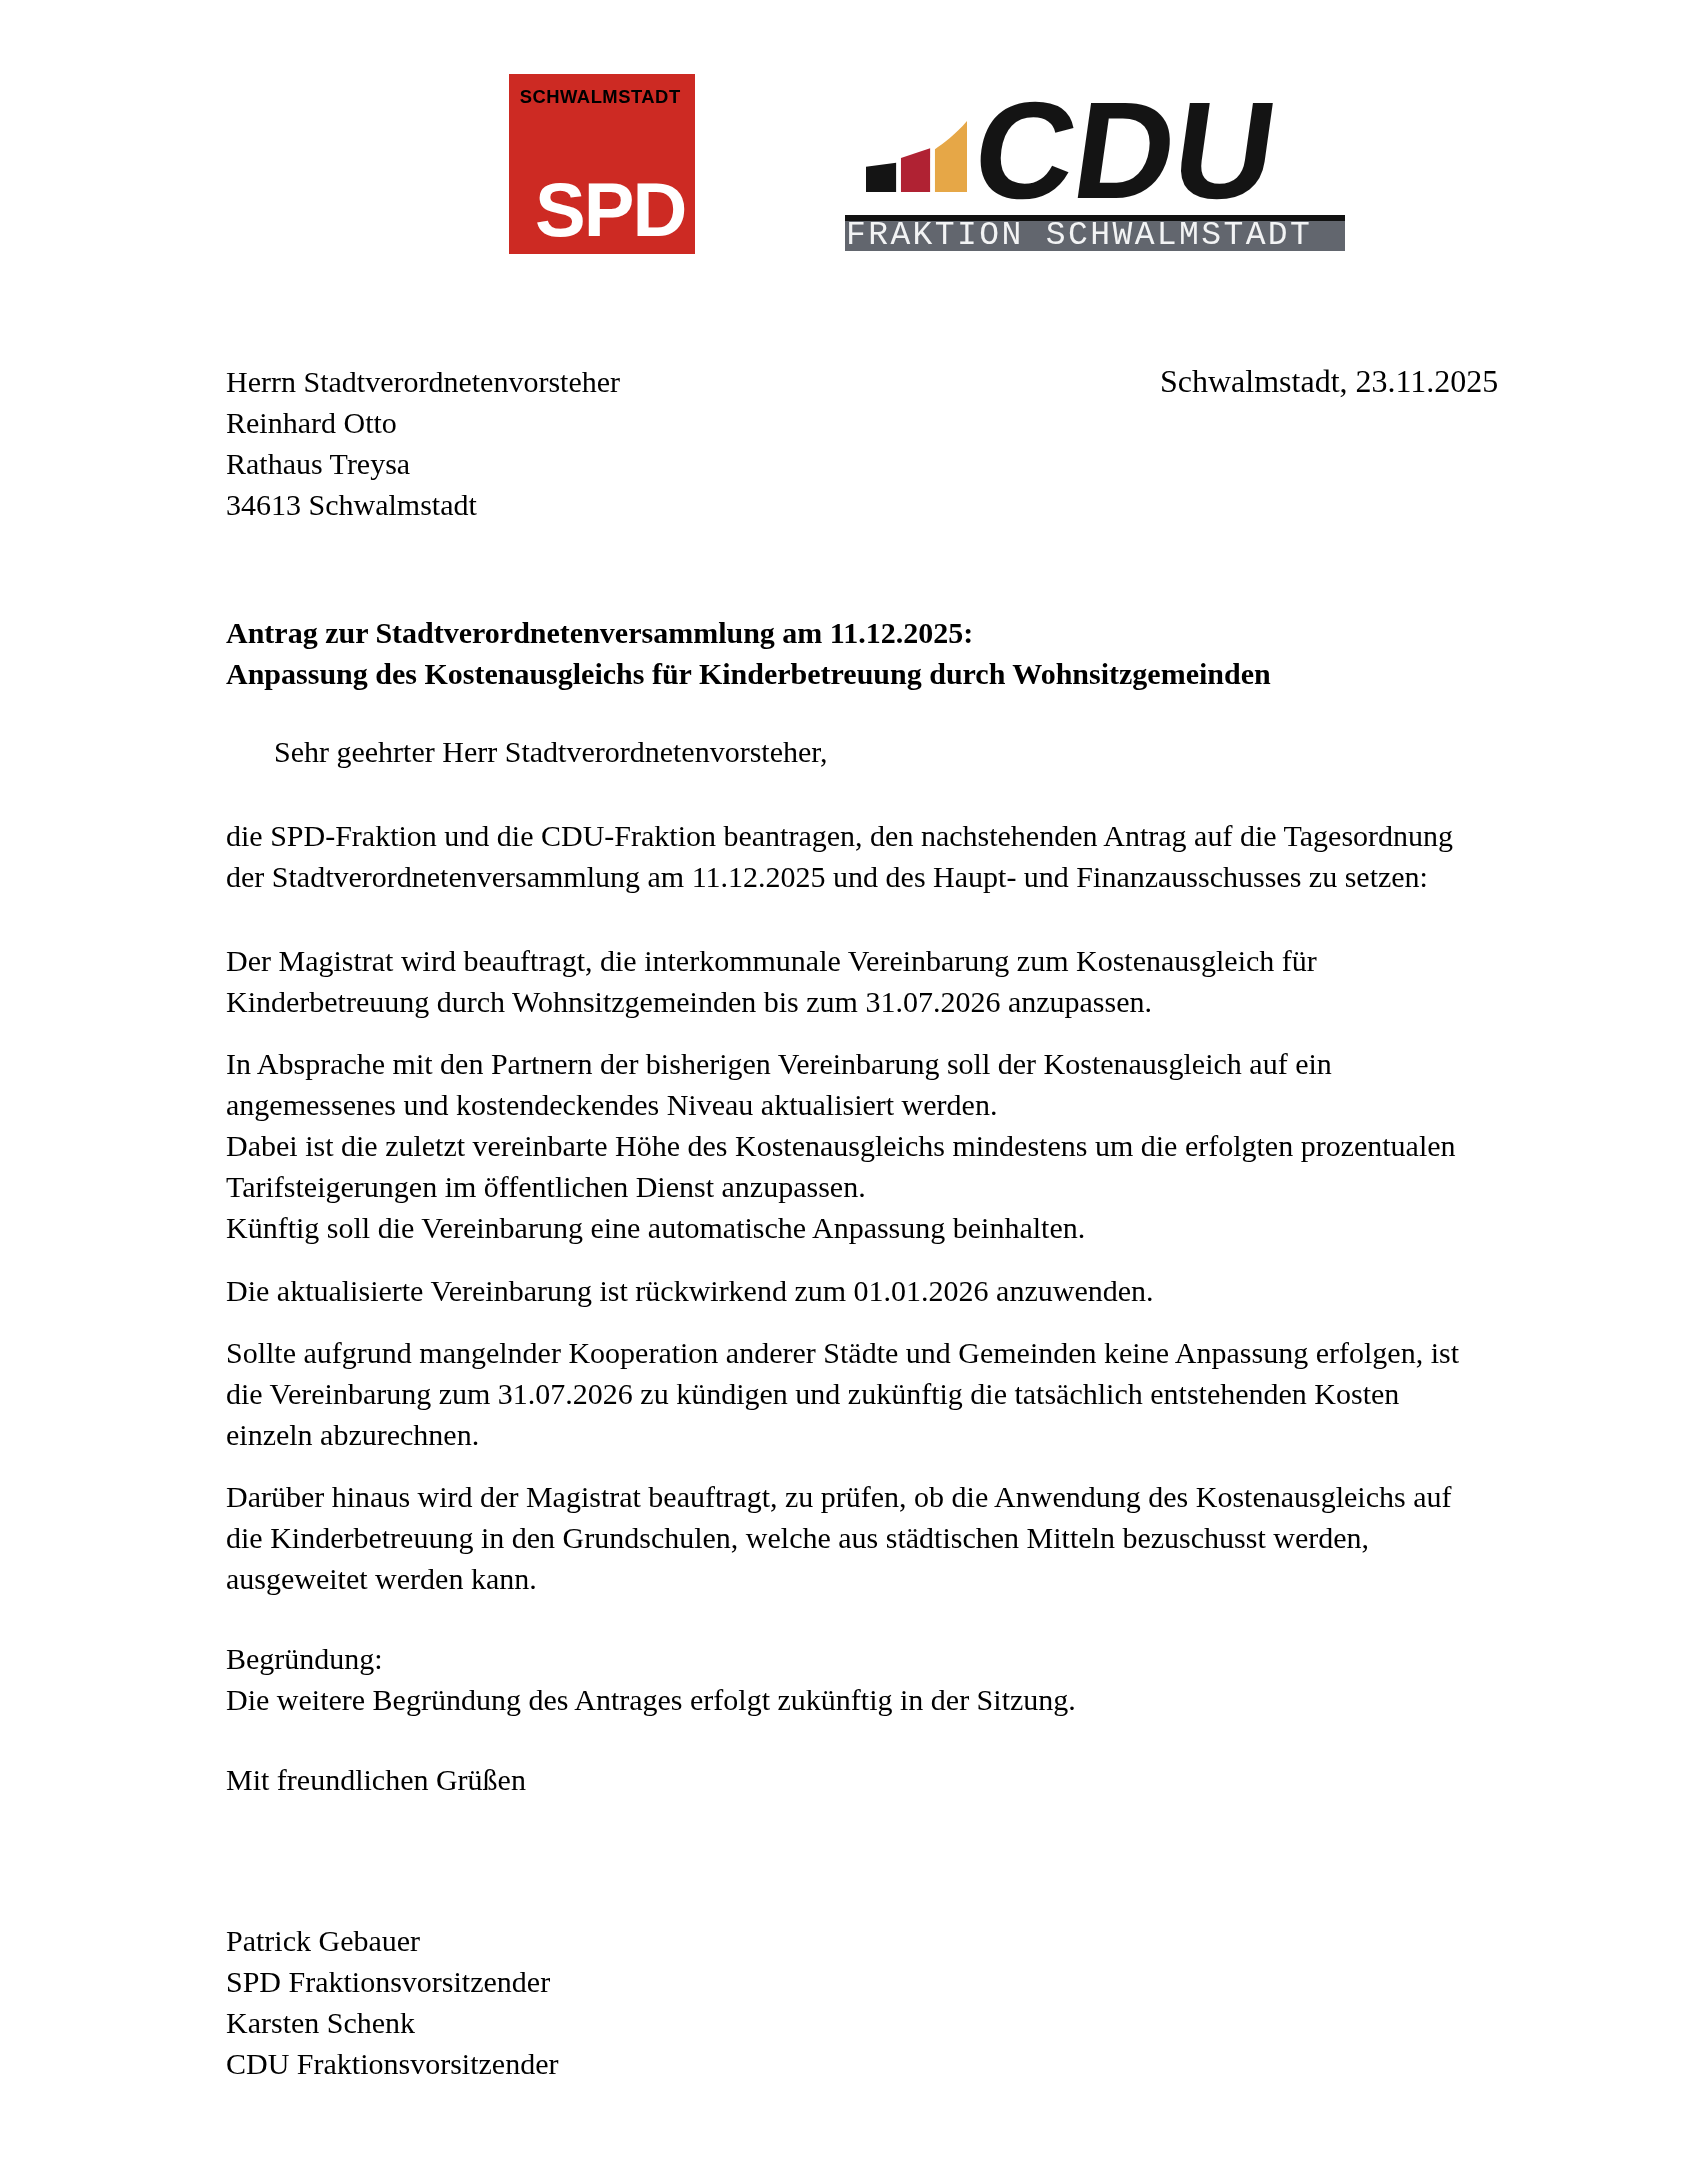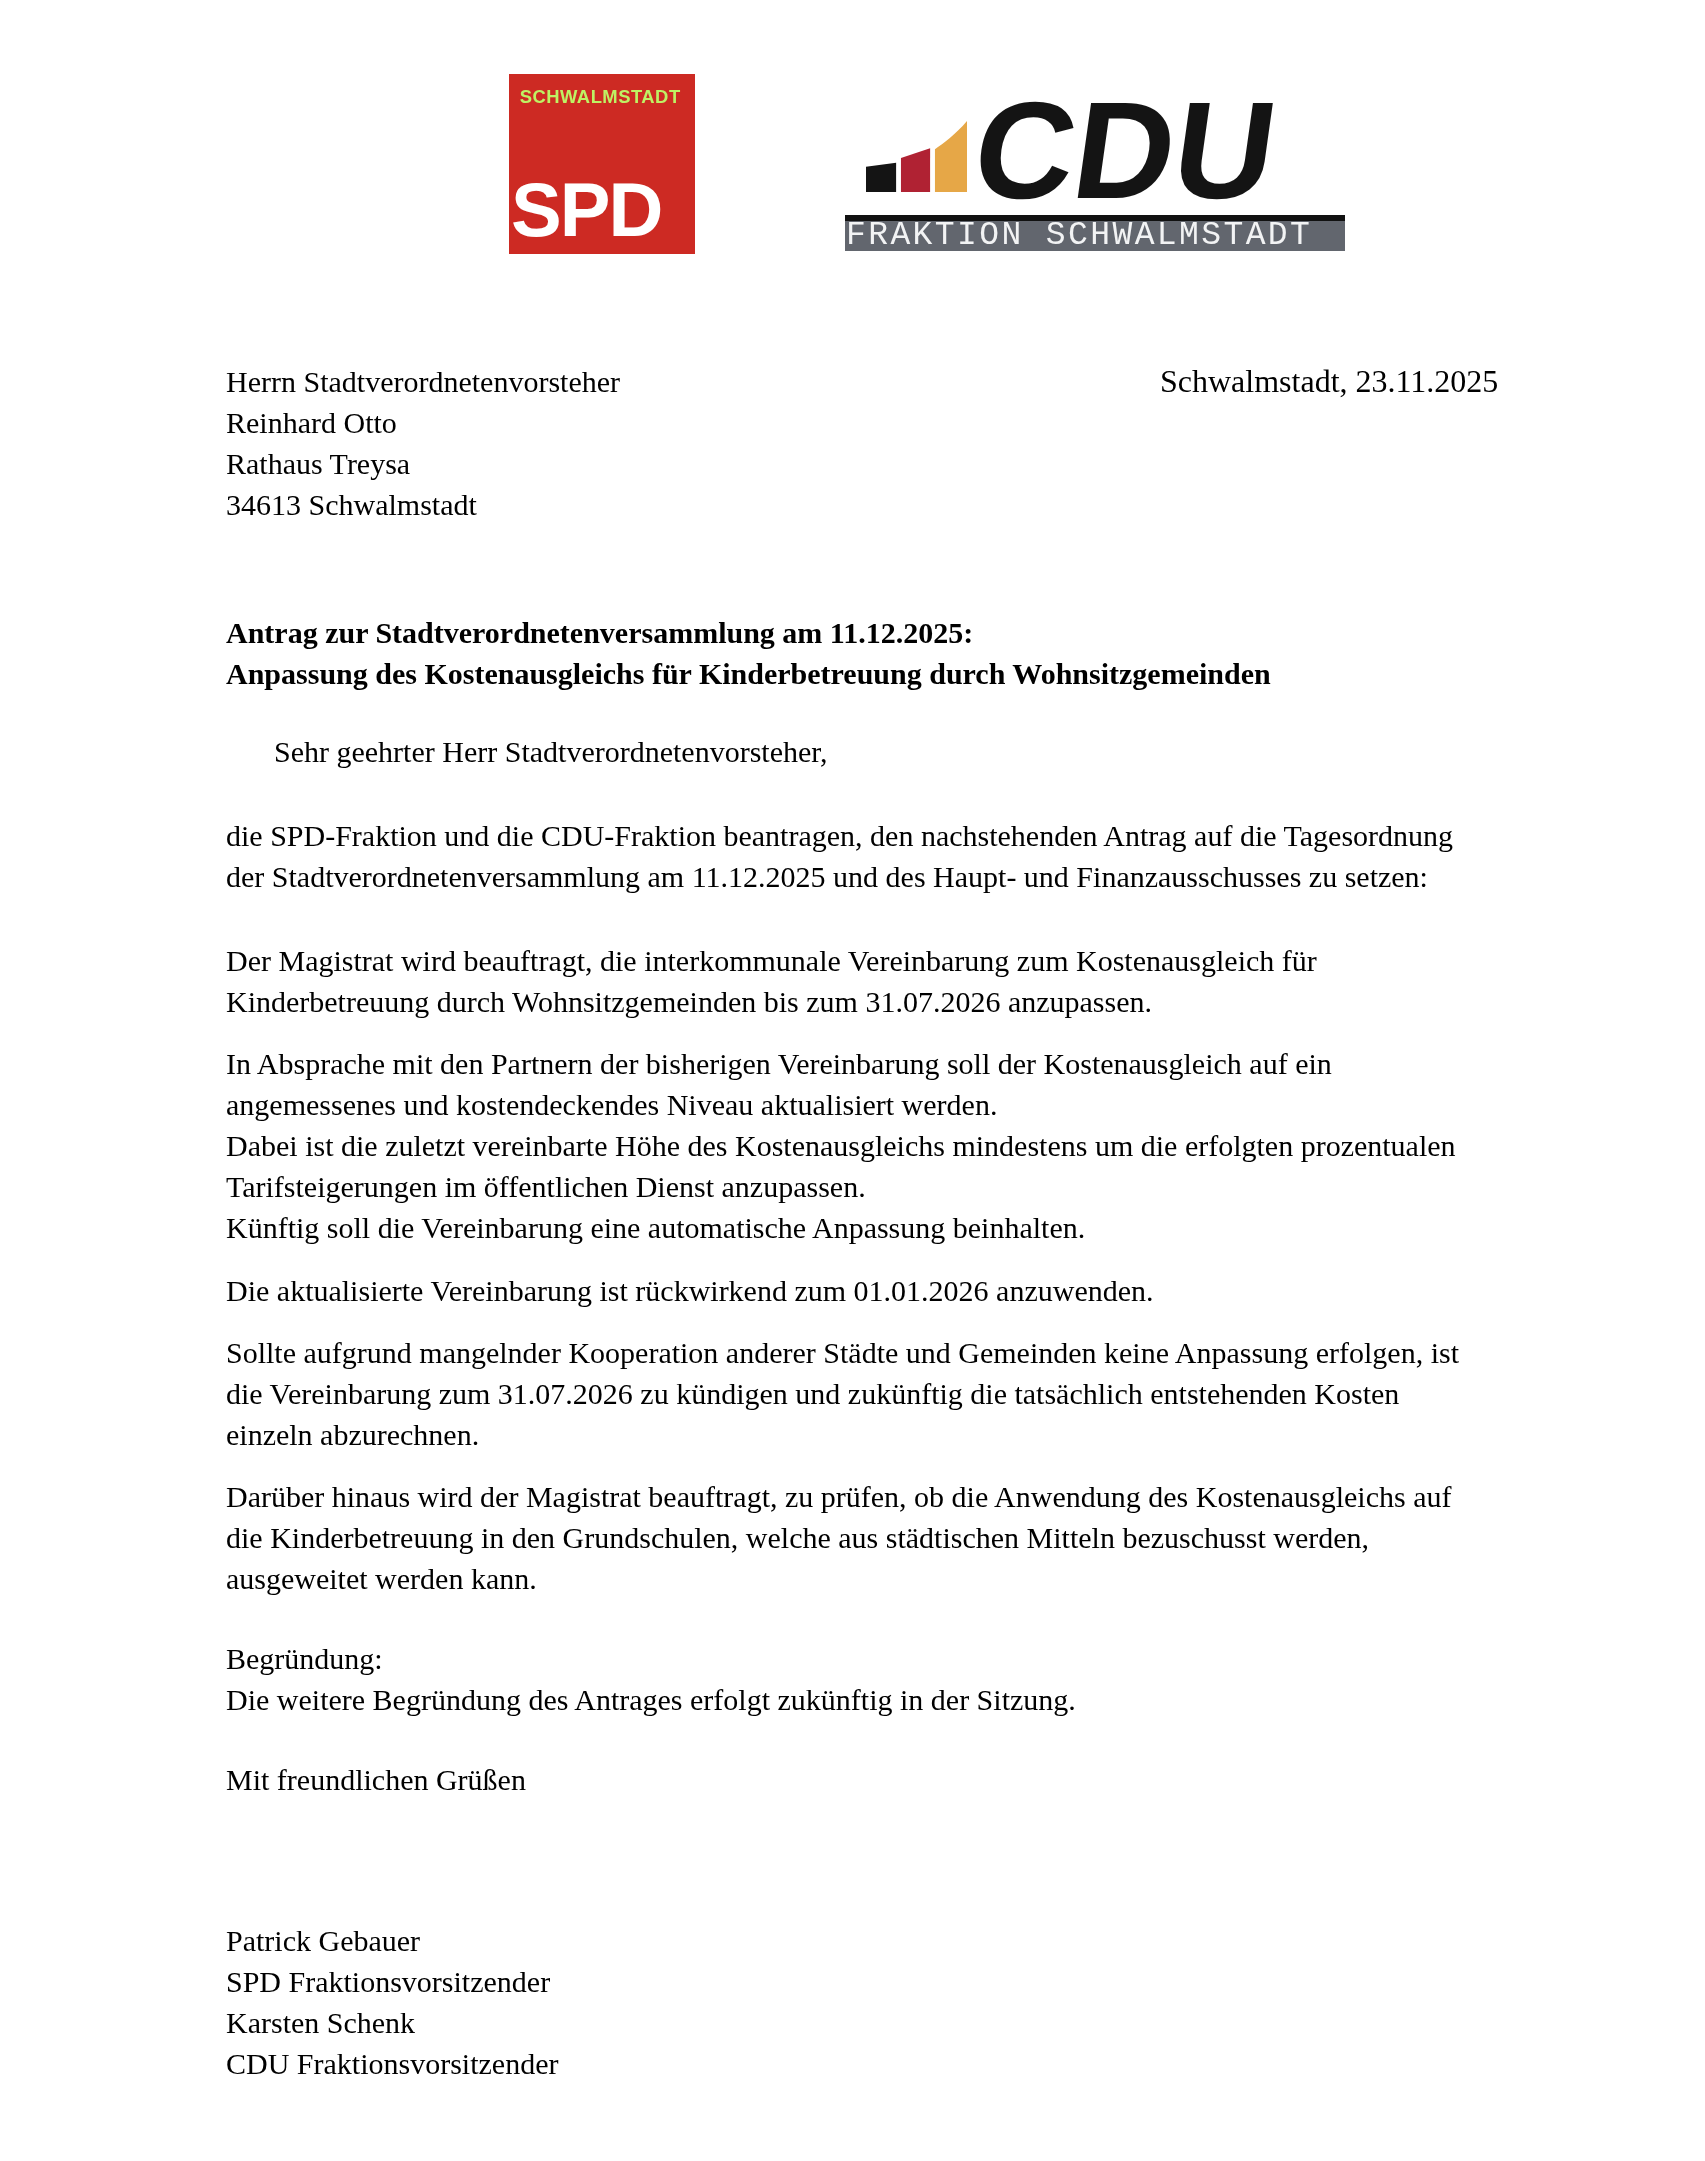--- a/index.html
+++ b/index.html
@@ -20,26 +20,26 @@
     width: 186px; height: 180px;
     background: #cd2a23;
   }
   .spd-city {
     position: absolute;
     left: 10.7px; top: 11.6px;
     font-family: "Liberation Sans", sans-serif;
     font-weight: bold;
     font-size: 18.4px;
     letter-spacing: 0.5px;
-    color: #bef264;
+    color: #000000;
     white-space: nowrap;
   }
   .spd-word {
     position: absolute;
-    left: 2px; bottom: 5.8px;
+    left: 26px; bottom: 5.8px;
     font-family: "Liberation Sans", sans-serif;
     font-weight: bold;
     font-size: 76px;
     line-height: 1;
     letter-spacing: -1.9px;
     color: #ffffff;
   }
 
   
   .cdu-logo {

